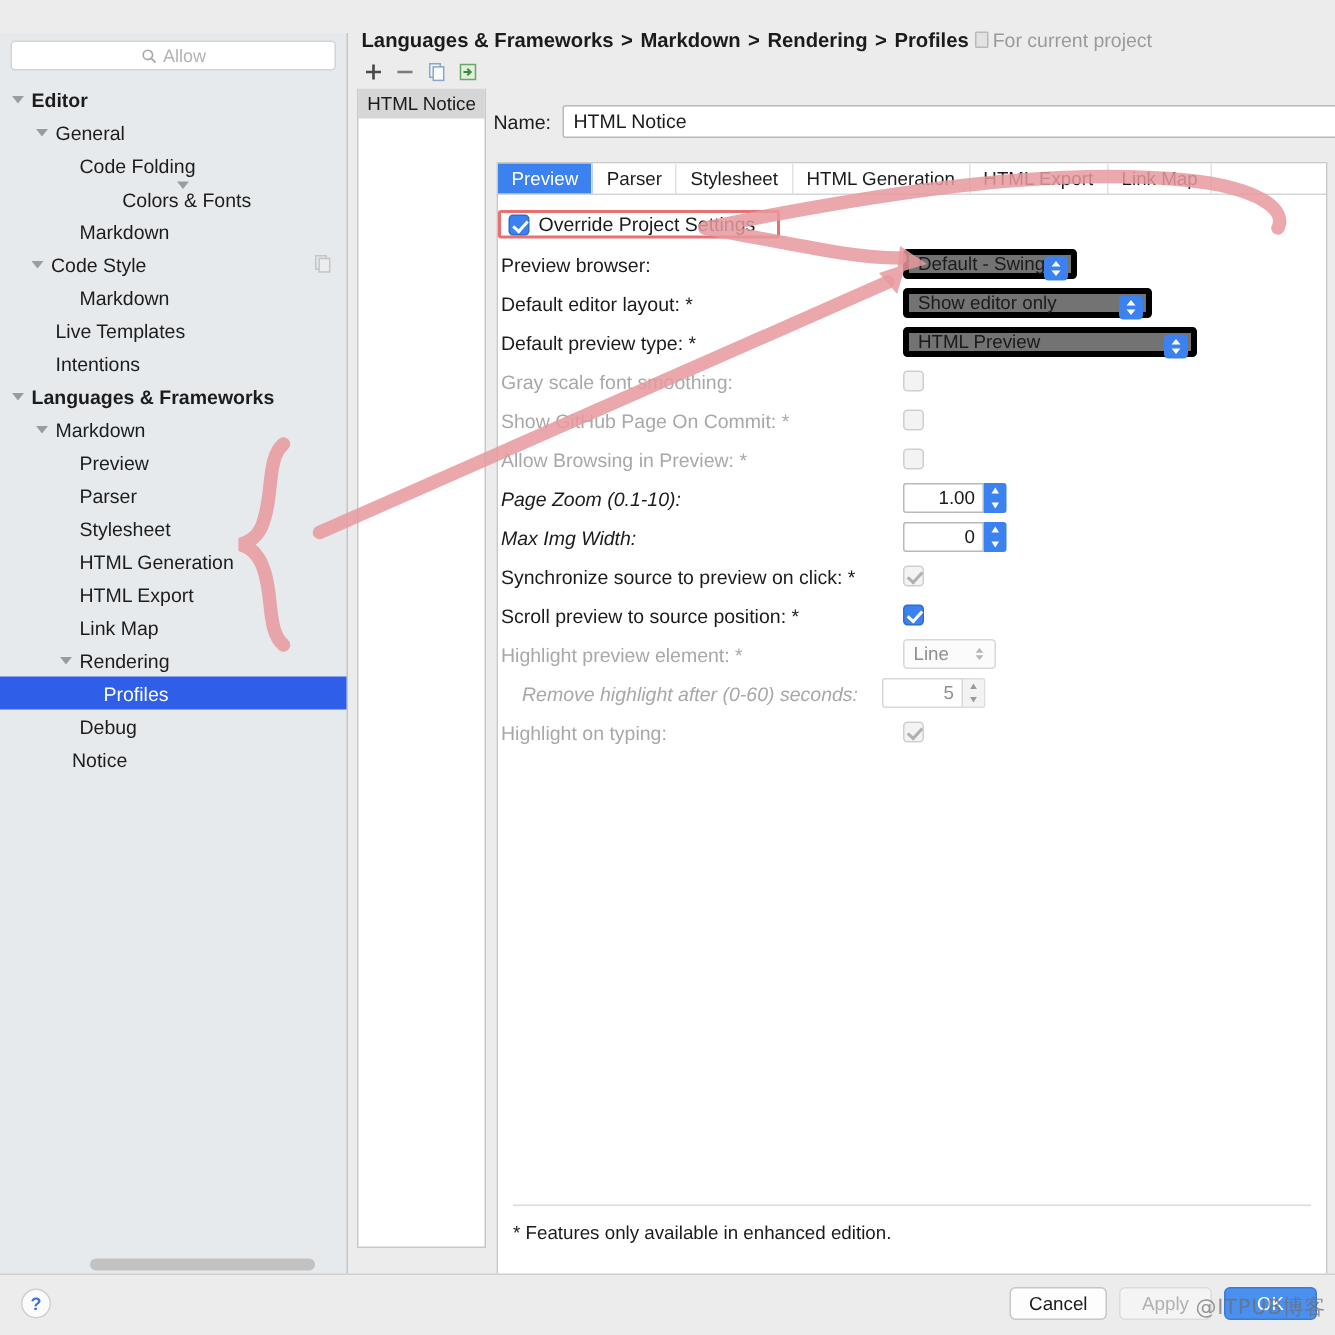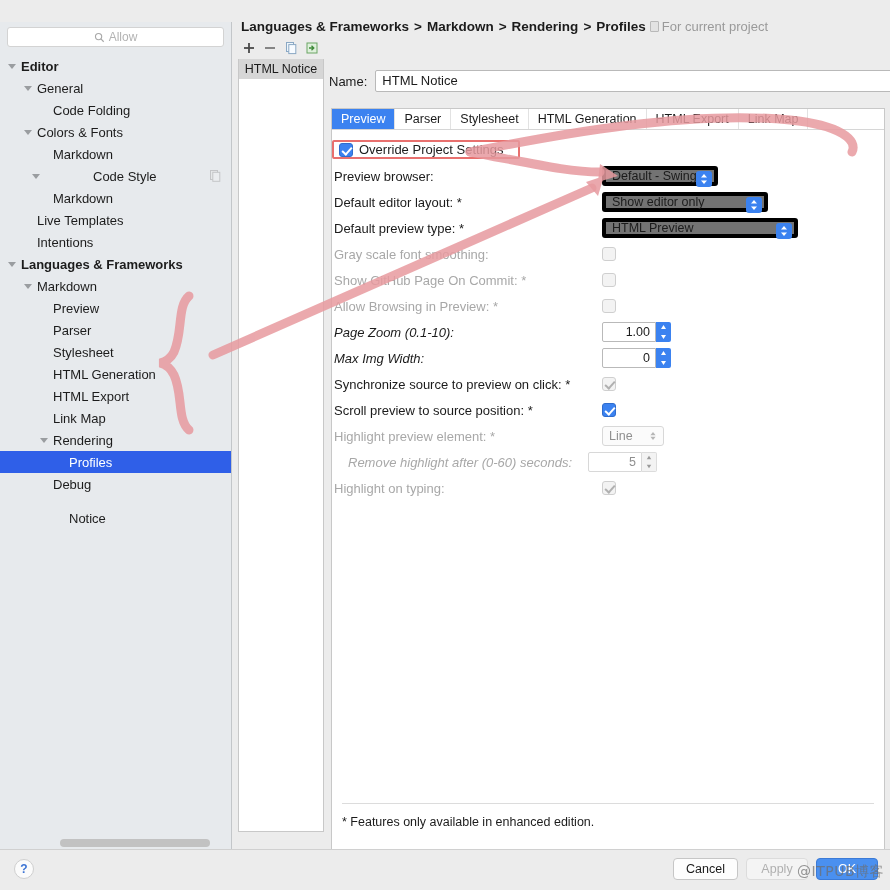--- a/index.html
+++ b/index.html
@@ -311,29 +311,29 @@
           <span class="tree-label">Editor</span>
         </div>
         <div class="tree-row" style="padding-left: 24px;">
           <div class="twisty"></div>
           <span class="tree-label">General</span>
         </div>
         <div class="tree-row" style="padding-left: 40px;">
           <div class="twisty hidden"></div>
           <span class="tree-label">Code Folding</span>
         </div>
-        <div class="tree-row" style="padding-left: 24px;">
+        <div class="tree-row" style="padding-left: 24px; flex-direction: column;">
           <div class="twisty"></div>
           <span class="tree-label">Colors &amp; Fonts</span>
         </div>
         <div class="tree-row" style="padding-left: 40px;">
           <div class="twisty hidden"></div>
           <span class="tree-label">Markdown</span>
         </div>
-        <div class="tree-row" style="padding-left: 32px; gap: 48px;">
+        <div class="tree-row" style="padding-left: 21px;">
           <div class="twisty"></div>
           <span class="tree-label">Code Style</span>
           <div class="copy-badge"><svg viewBox="0 0 11 12">
               <rect x="0.5" y="0.5" width="7" height="9" fill="#e6e6e6" stroke="#9a9a9a"></rect>
               <rect x="2.8" y="2.3" width="7" height="9" fill="#f2f2f2" stroke="#9a9a9a"></rect>
             </svg></div>
         </div>
         <div class="tree-row" style="padding-left: 40px;">
           <div class="twisty hidden"></div>
           <span class="tree-label">Markdown</span>
@@ -383,21 +383,21 @@
           <span class="tree-label">Rendering</span>
         </div>
         <div class="tree-row selected" style="padding-left: 56px;">
           <div class="twisty hidden"></div>
           <span class="tree-label">Profiles</span>
         </div>
         <div class="tree-row" style="padding-left: 40px;">
           <div class="twisty hidden"></div>
           <span class="tree-label">Debug</span>
         </div>
-        <div class="tree-row" style="padding-left: 56px; margin-top: 12px;">
+        <div class="tree-row" style="padding-left: 35px;">
           <div class="twisty hidden"></div>
           <span class="tree-label">Notice</span>
         </div>
       </div>
     <div class="hscroll">
       <div class="thumb"></div>
     </div>
   </div>
 
   <div class="content">

